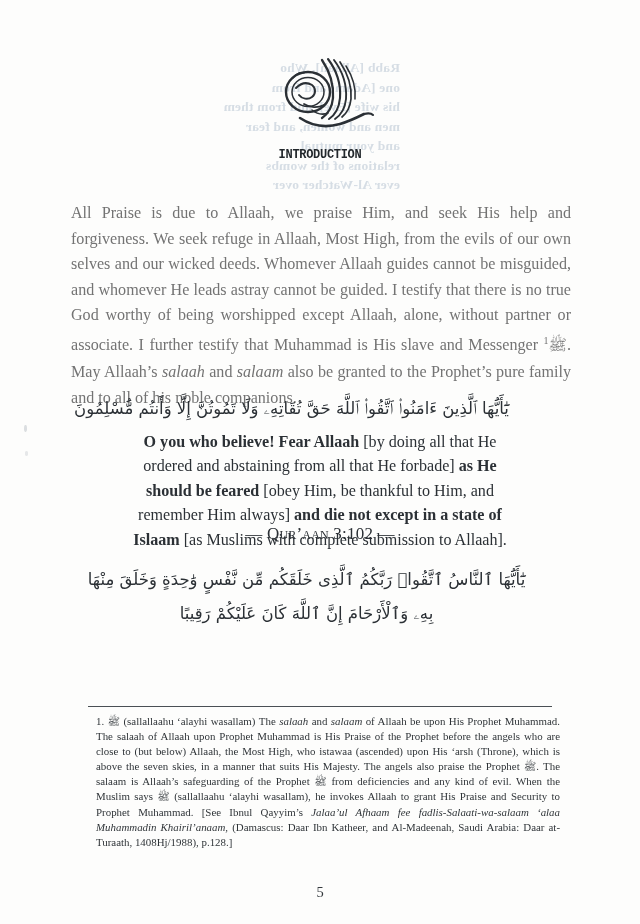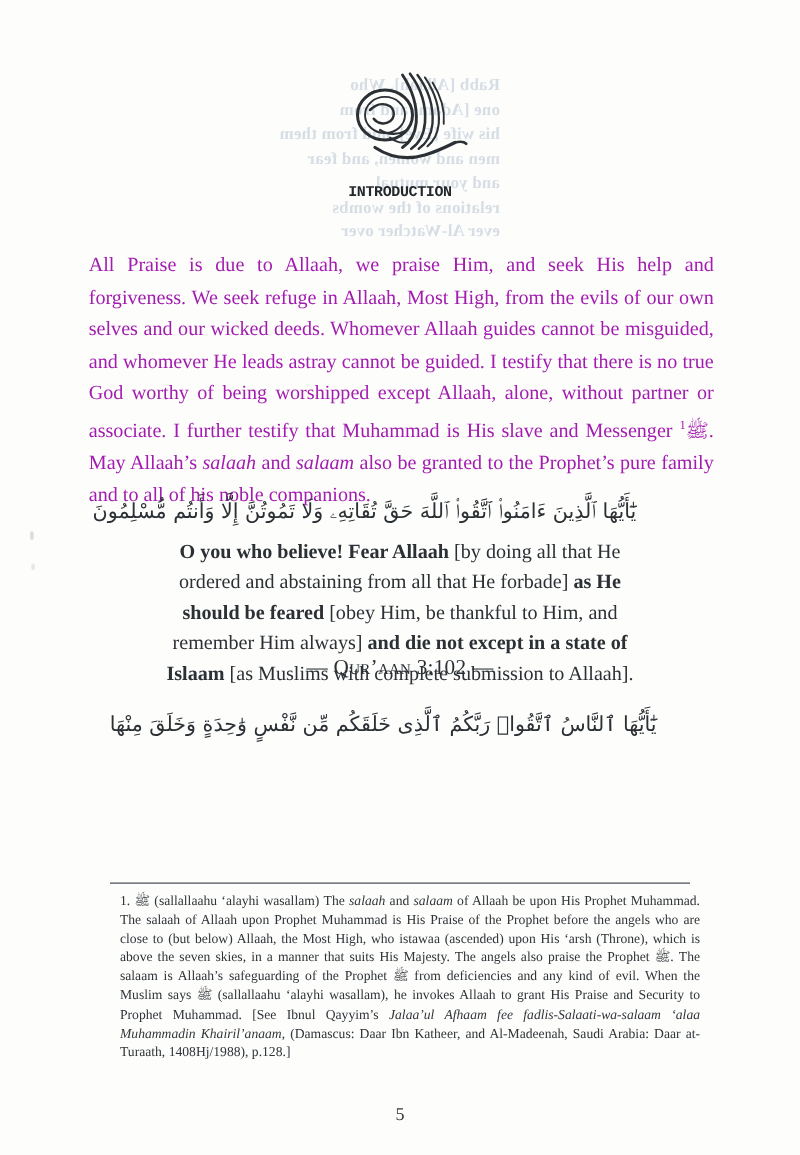--- a/index.html
+++ b/index.html
@@ -78,21 +78,21 @@
   
   .body-text {
     position: absolute;
     left: 71px;
     top: 200px;
     width: 500px;
     font-size: 16.1px;
     line-height: 25.6px;
     text-align: justify;
     text-justify: inter-word;
-    color: #a21caf;
+    color: #737373;
     z-index: 3;
   }
   .body-text i { font-style: italic; }
   .sup { font-size: 10px; vertical-align: super; }
 
   
   .arabic {
     position: absolute;
     width: 583px;
     left: 0;
@@ -222,20 +222,21 @@
   <div class="body-text">All Praise is due to Allaah, we praise Him, and seek His help and forgiveness. We seek refuge in Allaah, Most High, from the evils of our own selves and our wicked deeds. Whomever Allaah guides cannot be misguided, and whomever He leads astray cannot be guided. I testify that there is no true God worthy of being worshipped except Allaah, alone, without partner or associate. I further testify that Muhammad is His slave and Messenger <span class="salla">ﷺ</span><span class="sup">1</span>. May Allaah’s <i>salaah</i> and <i>salaam</i> also be granted to the Prophet’s pure family and to all of his noble companions.</div>
 
   <div class="arabic arabic-1">يَٰٓأَيُّهَا ٱلَّذِينَ ءَامَنُوا۟ ٱتَّقُوا۟ ٱللَّهَ حَقَّ تُقَاتِهِۦ وَلَا تَمُوتُنَّ إِلَّا وَأَنتُم مُّسْلِمُونَ</div>
 
   <div class="translation"><b>O you who believe! Fear Allaah</b> [by doing all that He ordered and abstaining from all that He forbade] <b>as He should be feared</b> [obey Him, be thankful to Him, and remember Him always] <b>and die not except in a state of Islaam</b> [as Muslims with complete submission to Allaah].</div>
 
   <div class="citation">— Qur’aan 3:102 —</div>
 
   <div class="arabic arabic-2">
     <div>يَٰٓأَيُّهَا ٱلنَّاسُ ٱتَّقُوا۟ رَبَّكُمُ ٱلَّذِى خَلَقَكُم مِّن نَّفْسٍ وَٰحِدَةٍ وَخَلَقَ مِنْهَا</div>
+    <div>بِهِۦ وَٱلْأَرْحَامَ إِنَّ ٱللَّهَ كَانَ عَلَيْكُمْ رَقِيبًا</div>
   </div>
 
   <div class="fn-rule"></div>
   <div class="footnote">1. <span class="salla">ﷺ</span> (sallallaahu ‘alayhi wasallam) The <i>salaah</i> and <i>salaam</i> of Allaah be upon His Prophet Muhammad. The salaah of Allaah upon Prophet Muhammad is His Praise of the Prophet before the angels who are close to (but below) Allaah, the Most High, who istawaa (ascended) upon His ‘arsh (Throne), which is above the seven skies, in a manner that suits His Majesty. The angels also praise the Prophet <span class="salla">ﷺ</span>. The salaam is Allaah’s safeguarding of the Prophet <span class="salla">ﷺ</span> from deficiencies and any kind of evil. When the Muslim says <span class="salla">ﷺ</span> (sallallaahu ‘alayhi wasallam), he invokes Allaah to grant His Praise and Security to Prophet Muhammad. [See Ibnul Qayyim’s <i>Jalaa’ul Afhaam fee fadlis-Salaati-wa-salaam ‘alaa Muhammadin Khairil’anaam</i>, (Damascus: Daar Ibn Katheer, and Al-Madeenah, Saudi Arabia: Daar at-Turaath, 1408Hj/1988), p.128.]</div>
 
   <div class="folio">5</div>
 
 </div>
 
 </body></html>

